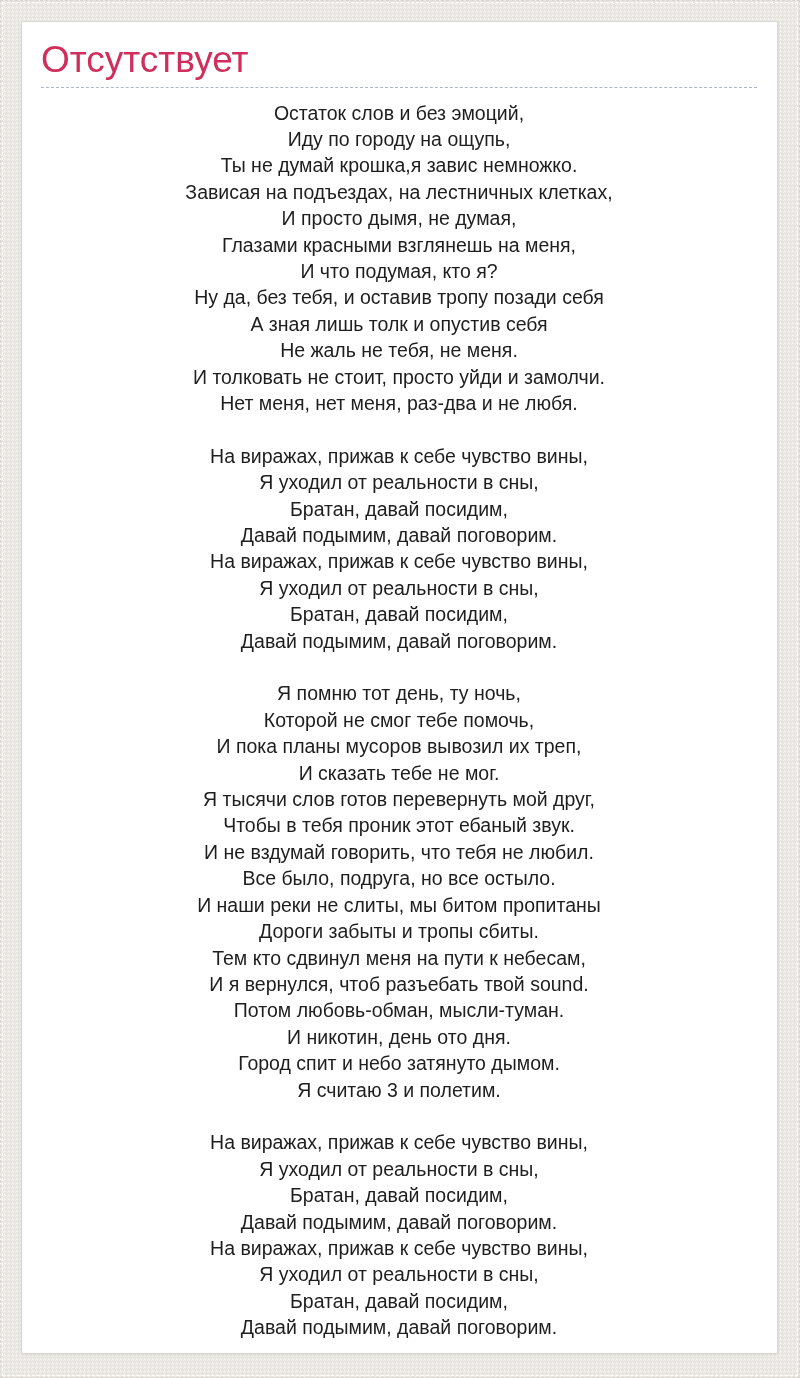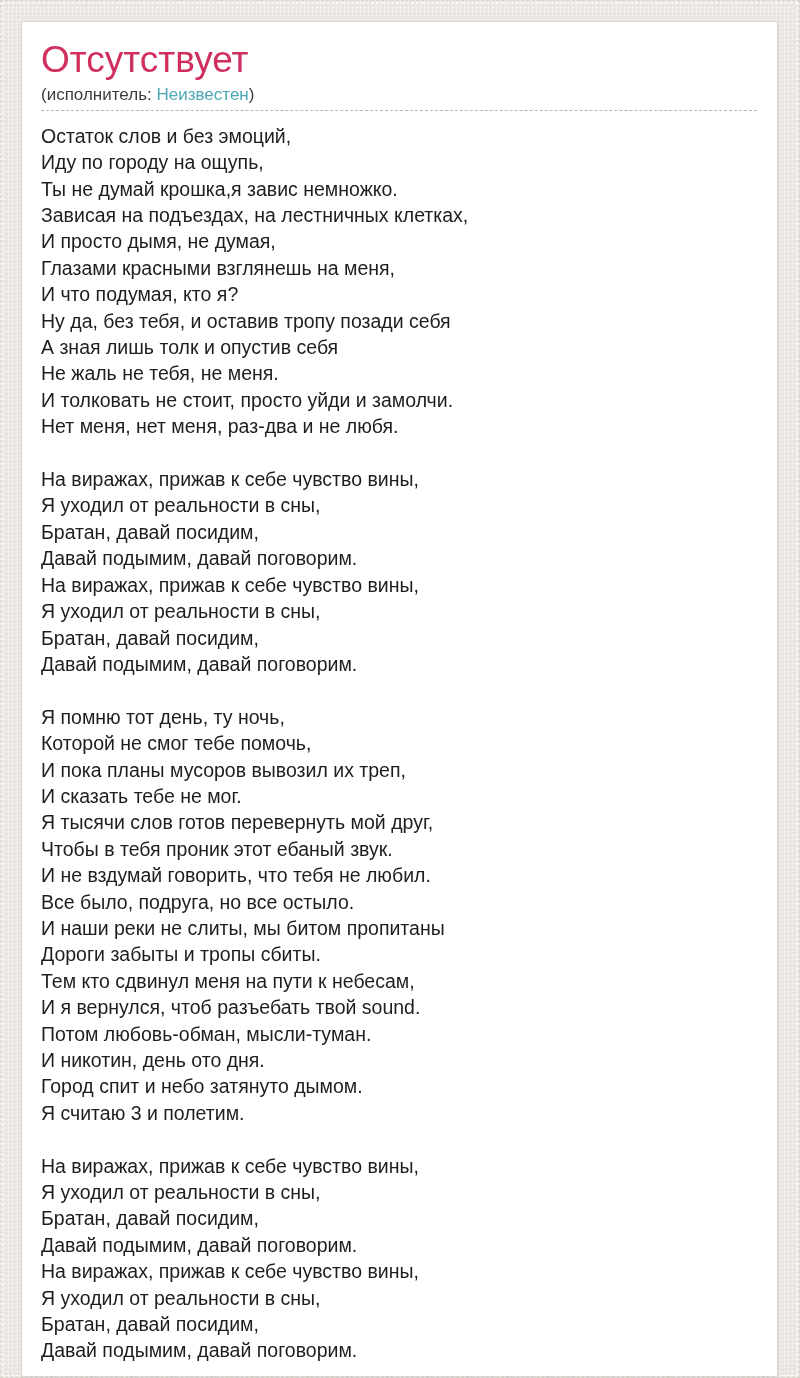--- a/index.html
+++ b/index.html
@@ -66,33 +66,33 @@
   }
   .lyrics {
     margin-top: 12px;
     font-size: 19.5px;
     line-height: 26.4px;
     color: var(--lyrics-text, #1e1e1e);
   }
   .stanza {
     white-space: pre-line;
     margin: 0 0 26.4px 0;
+    text-align: center;
   }
   .stanza:last-child {
     margin-bottom: 0;
   }
 </style>
 </head>
 <body>
 
 <div class="page-stitch"></div>
 
 <div class="card">
   <h1 class="song-title">Отсутствует</h1>
-  <div class="artist-line"><span>(исполнитель: </span><a class="artist-link">Неизвестен</a><span>)</span></div>
   <div class="separator"></div>
   <div class="lyrics">
       <div class="stanza">Остаток слов и без эмоций,
 Иду по городу на ощупь,
 Ты не думай крошка,я завис немножко.
 Зависая на подъездах, на лестничных клетках,
 И просто дымя, не думая,
 Глазами красными взглянешь на меня,
 И что подумая, кто я?
 Ну да, без тебя, и оставив тропу позади себя

